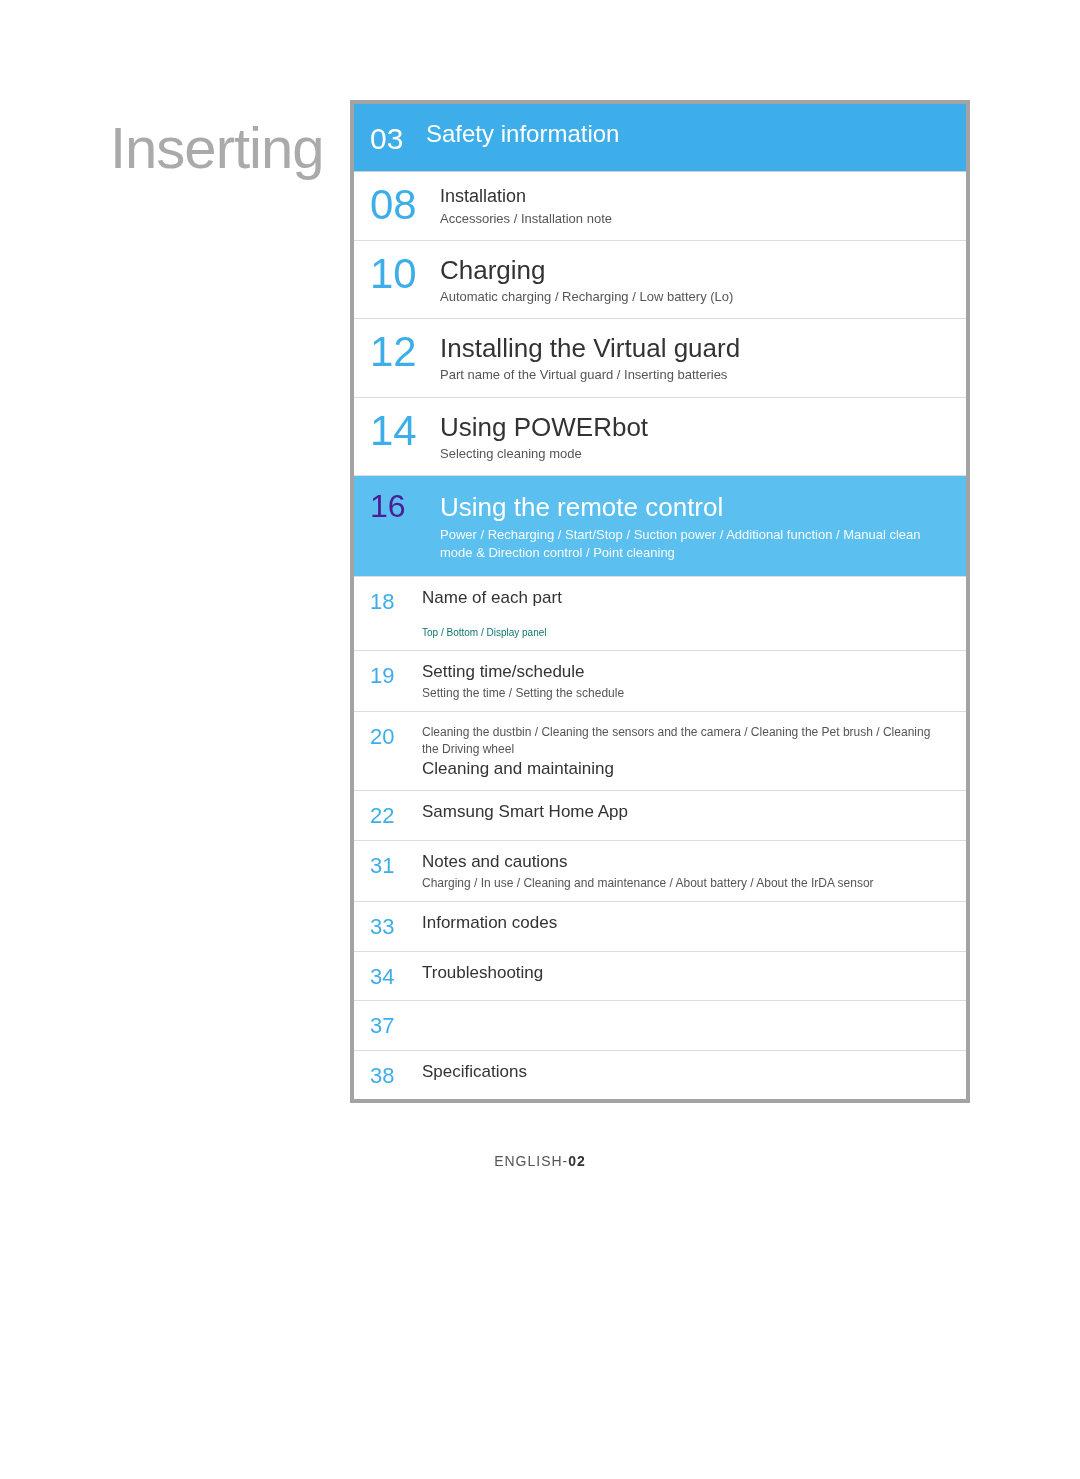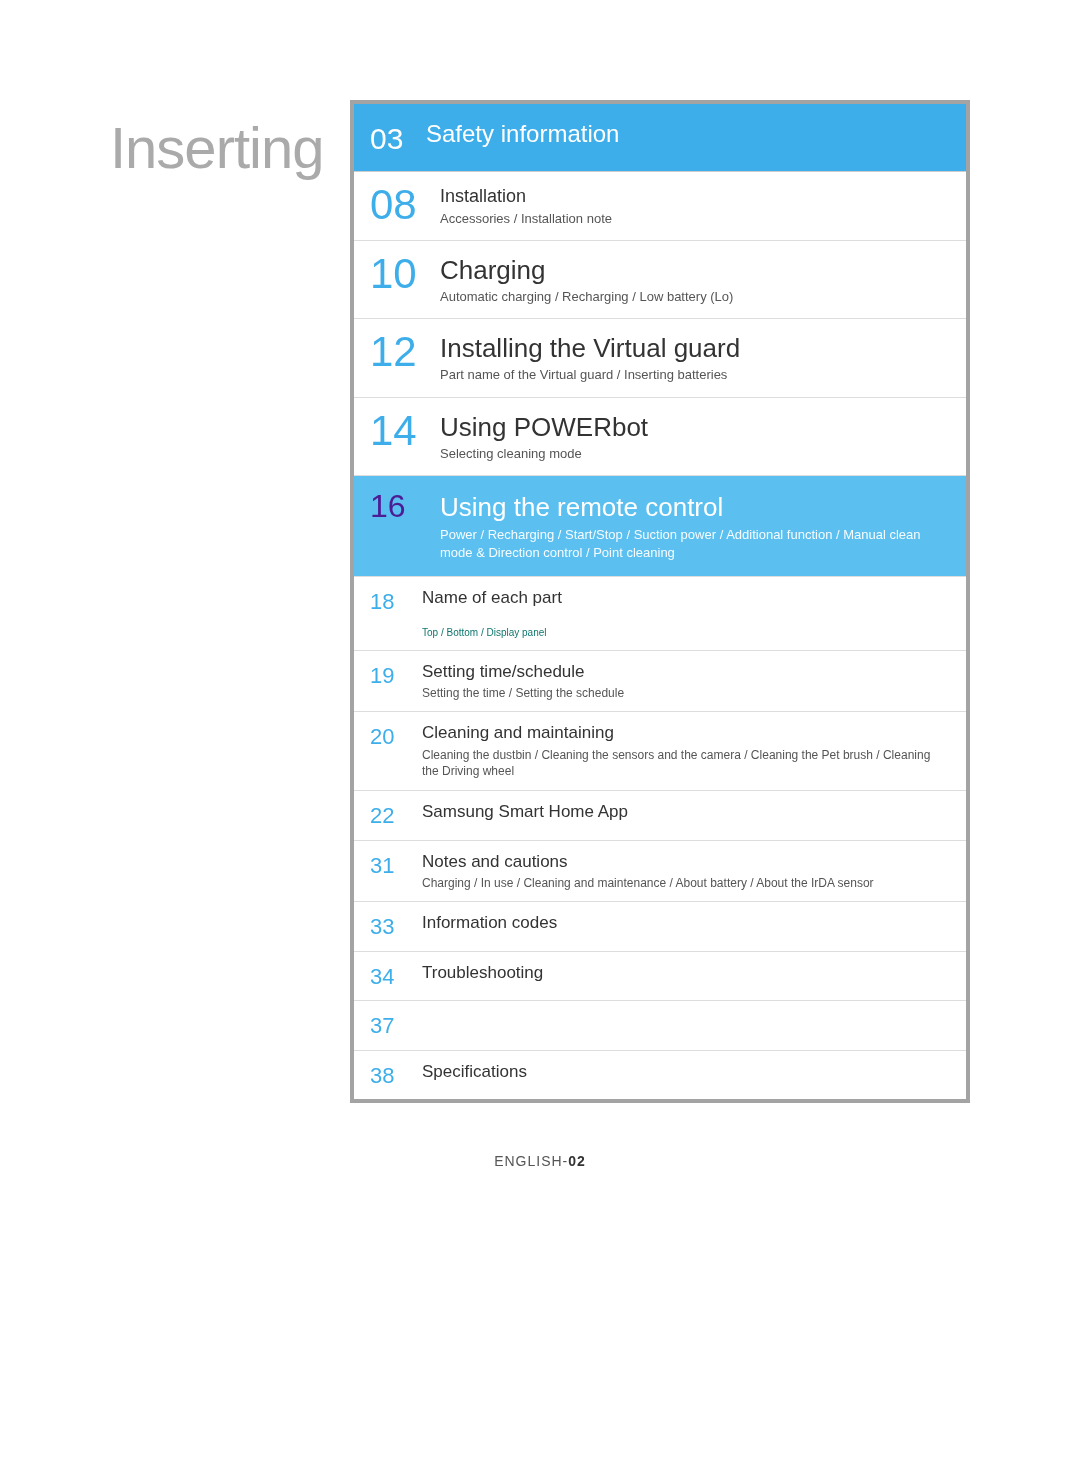--- a/index.html
+++ b/index.html
@@ -184,22 +184,22 @@
         <span style="font-size:22px; font-weight:500; color:#3daee9; min-width:46px; line-height:1.2; padding-top:2px;">19</span>
         <div class="toc-text">
           <span style="font-size:17px; font-weight:500; color:#333333; line-height:1.3;">Setting time/schedule</span>
           <span style="font-size:12px; color:#555555; margin-top:2px; line-height:1.4;">Setting the time / Setting the schedule</span>
         </div>
       </div>
 
       <div class="toc-row white-bg" style="border-bottom:1px solid #dddddd; padding: 10px 16px;">
         <span style="font-size:22px; font-weight:500; color:#3daee9; min-width:46px; line-height:1.2; padding-top:2px;">20</span>
         <div class="toc-text">
+          <span style="font-size:12px; color:#555555; margin-top:2px; line-height:1.4;">Cleaning the dustbin / Cleaning the sensors and the camera / Cleaning the Pet brush / Cleaning the Driving wheel</span>
           <span style="font-size:17px; font-weight:500; color:#333333; line-height:1.3;">Cleaning and maintaining</span>
-          <span style="font-size:12px; color:#555555; margin-top:2px; line-height:1.4;">Cleaning the dustbin / Cleaning the sensors and the camera / Cleaning the Pet brush / Cleaning the Driving wheel</span>
         </div>
       </div>
 
       <div class="toc-row white-bg" style="border-bottom:1px solid #dddddd; padding: 10px 16px;">
         <span style="font-size:22px; font-weight:500; color:#3daee9; min-width:46px; line-height:1.2; padding-top:2px;">22</span>
         <div class="toc-text">
           <span style="font-size:17px; font-weight:500; color:#333333; line-height:1.3;">Samsung Smart Home App</span>
         </div>
       </div>
 

